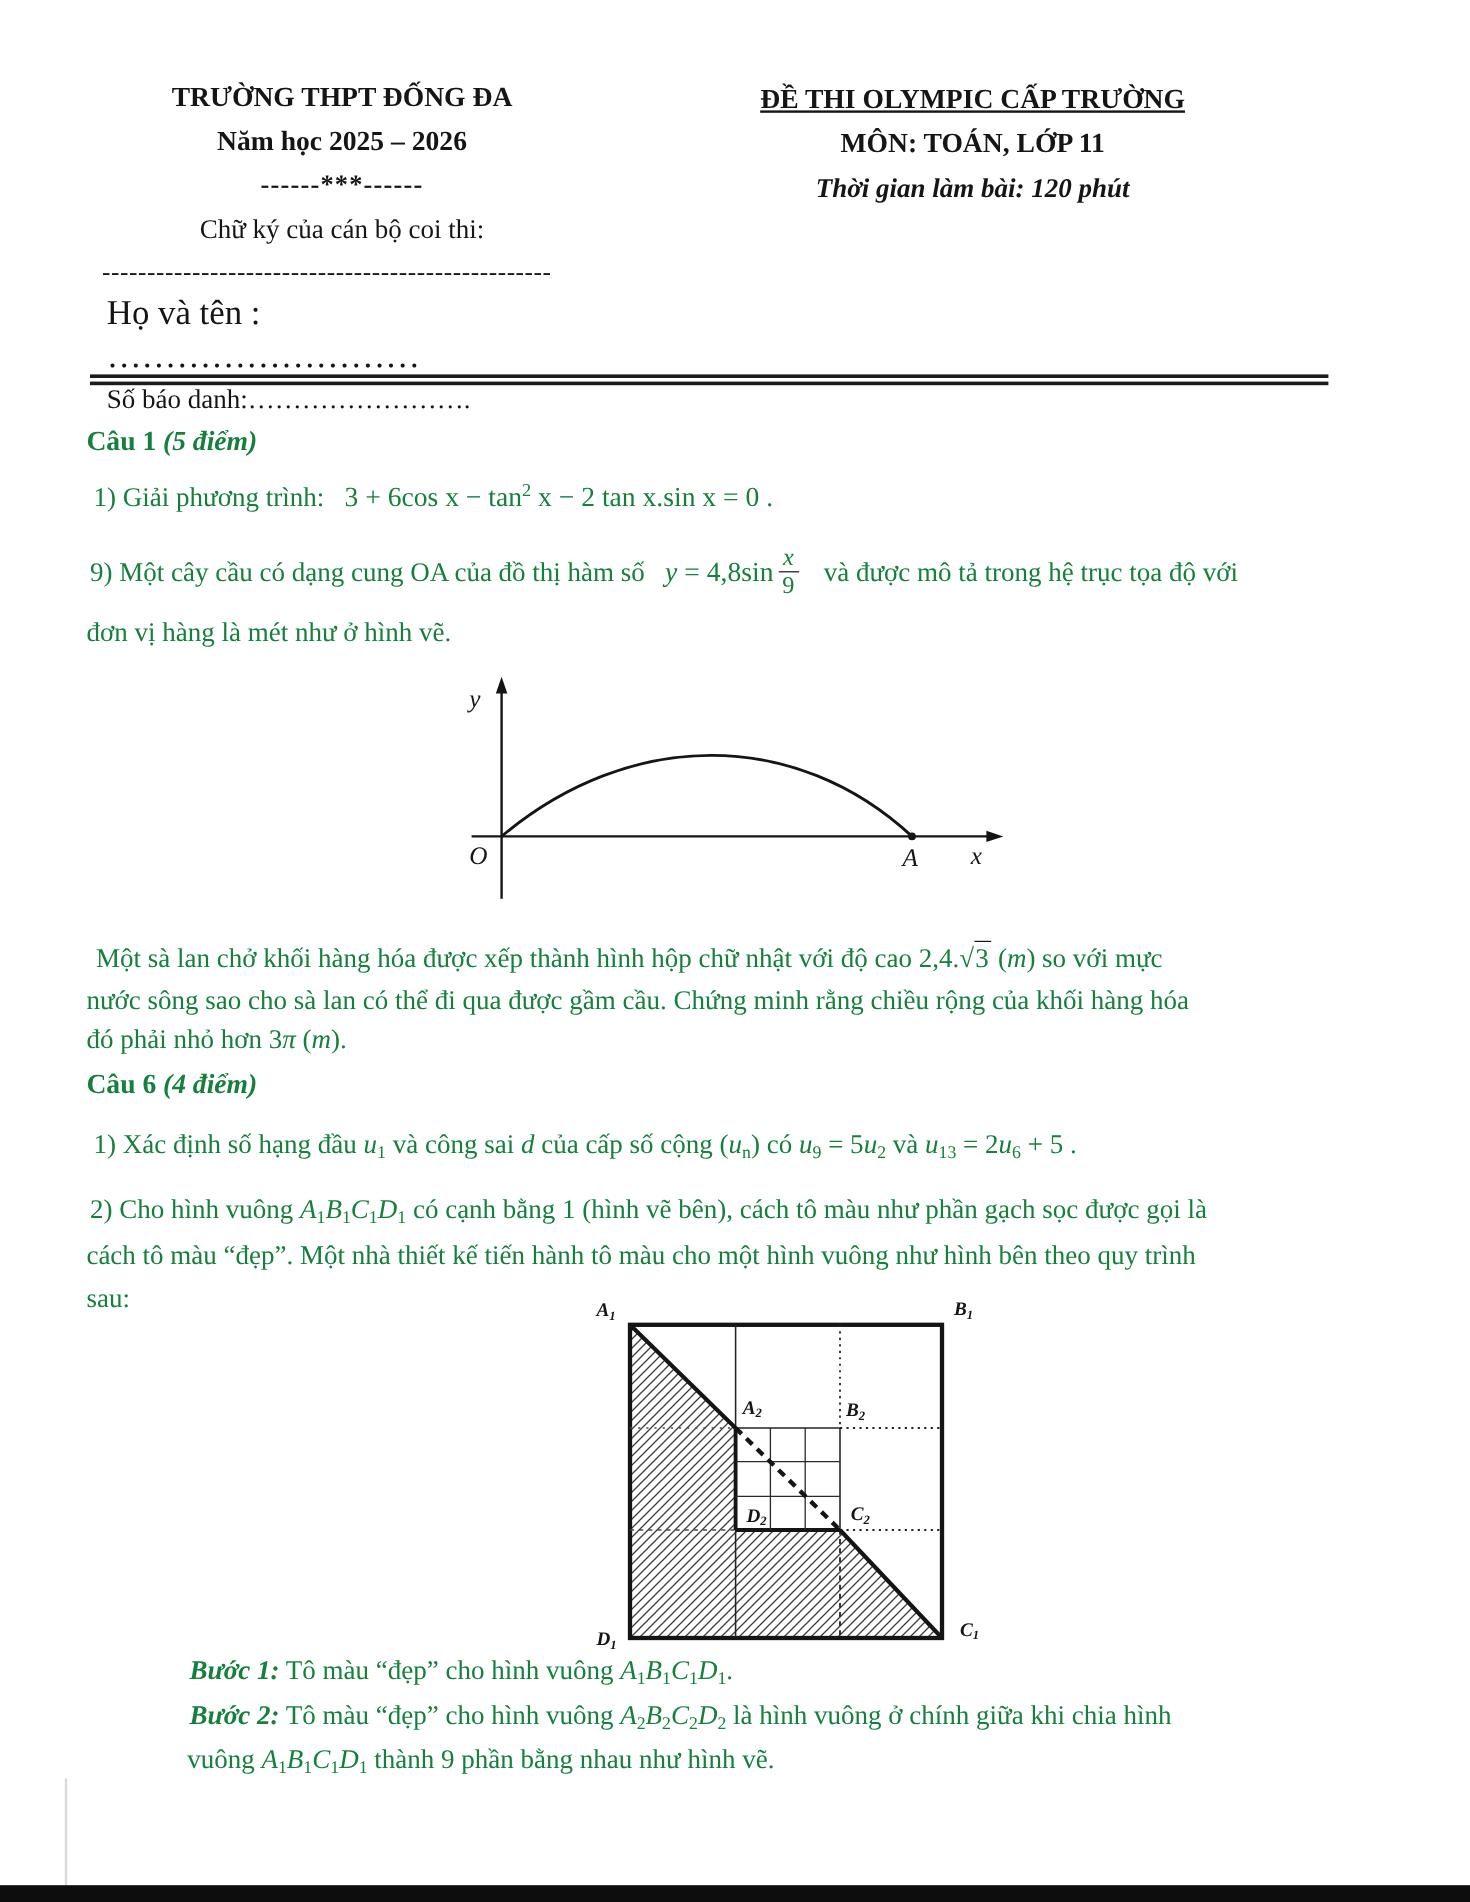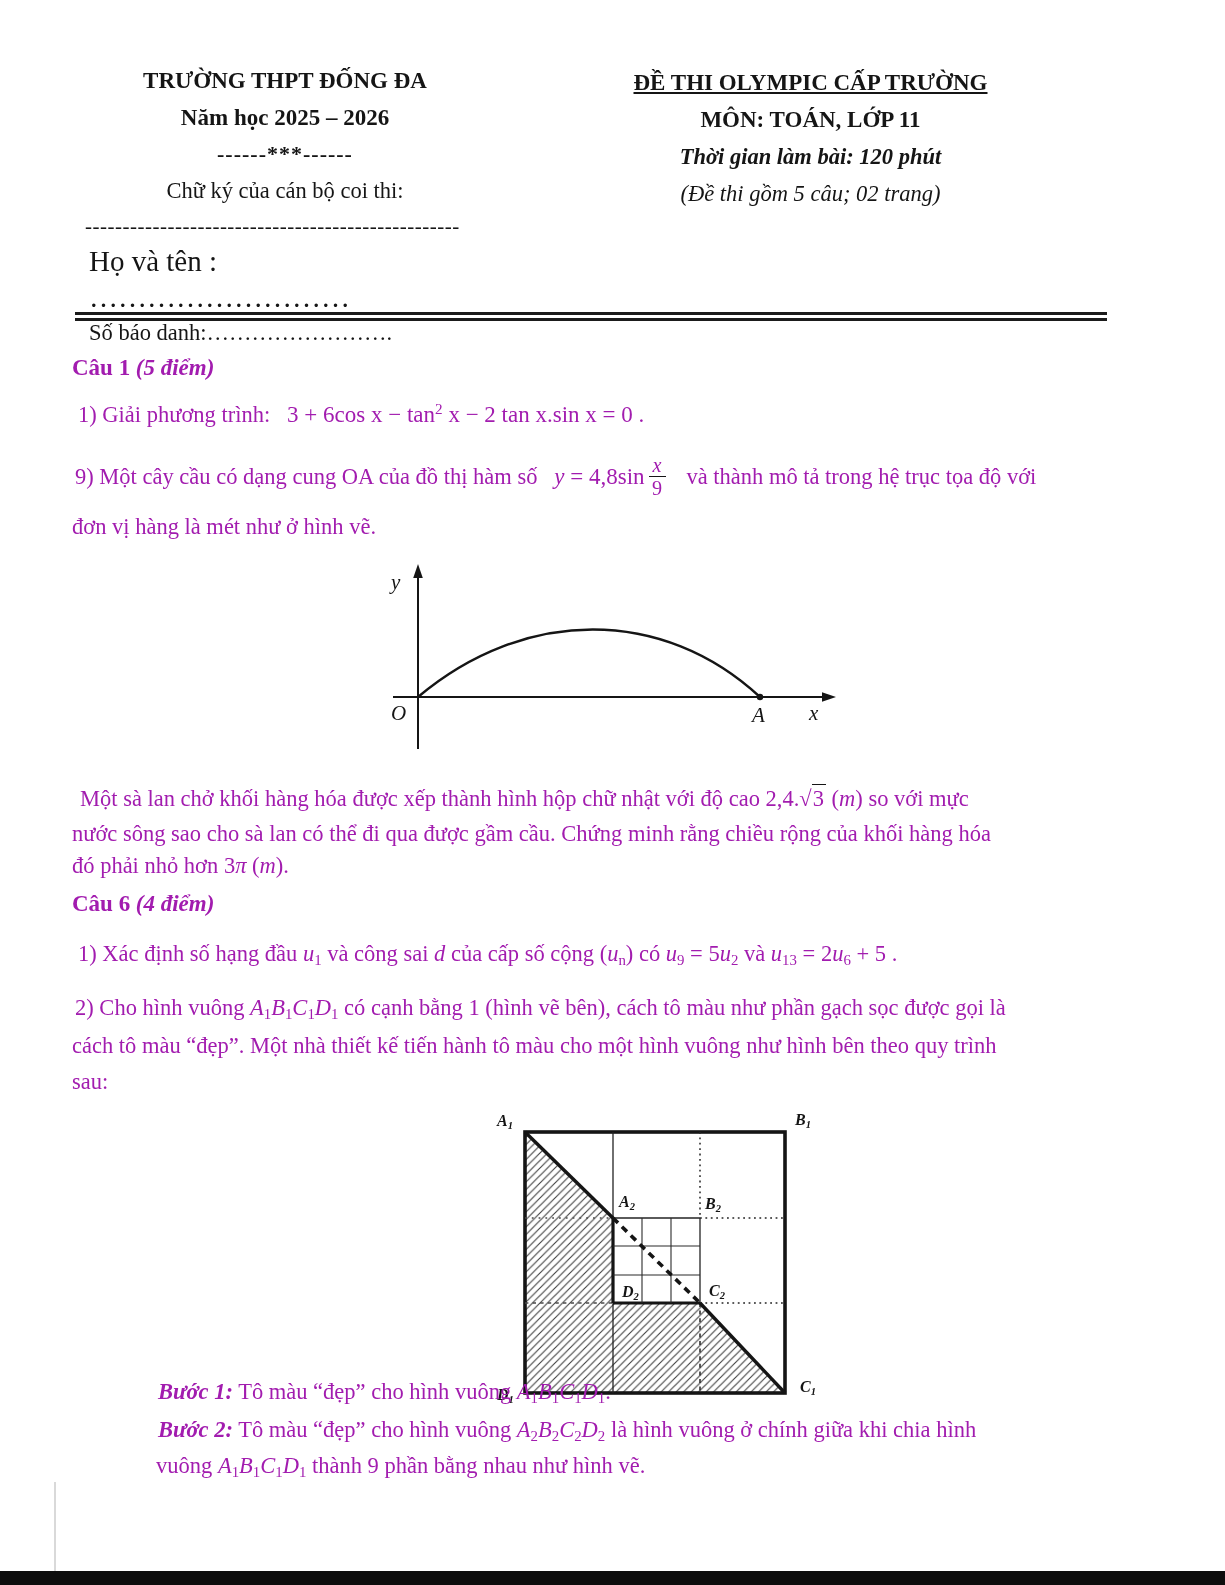--- a/index.html
+++ b/index.html
@@ -2,21 +2,21 @@
 <html><head>
 <meta charset="utf-8">
 <style>
   html,body{margin:0;padding:0;}
   body{
     width:1225px;height:1585px;position:relative;background:#ffffff;
     font-family:"Liberation Serif","DejaVu Serif",serif;color:#151515;
     overflow:hidden;
   }
   .abs{position:absolute;}
-  .ln{position:absolute;white-space:nowrap;font-size:22.5px;line-height:40px;color:#a21caf;}
+  .ln{position:absolute;white-space:nowrap;font-size:22.5px;line-height:40px;color:#15803d;}
   .ctr{text-align:center;}
   .b{font-weight:bold;}
   .i{font-style:italic;}
   .bi{font-weight:bold;font-style:italic;}
   .hdr{font-size:23px;}
   sub{font-size:0.66em;vertical-align:-0.28em;line-height:0;}
   sup{font-size:0.66em;vertical-align:0.55em;line-height:0;}
   .math{font-size:23px;}
   
   .fr{display:inline-block;vertical-align:middle;text-align:center;line-height:1.1;
@@ -45,21 +45,20 @@
   <div class="ctr" style="font-size:22.5px;line-height:37px;">Chữ ký của cán bộ coi thi:</div>
   <div style="font-size:21px;line-height:34px;letter-spacing:0.5px;white-space:nowrap;overflow:hidden;">--------------------------------------------------</div>
   <div style="font-size:29px;line-height:36px;padding-left:4px;">Họ và tên : ………………………</div>
   <div style="font-size:22.5px;line-height:36px;padding-left:4px;">Số báo danh:…………………….</div>
 </div>
 
 <div class="abs" style="left:598px;top:64px;width:425px;">
   <div class="ctr b hdr" style="line-height:37px;text-decoration:underline;">ĐỀ THI OLYMPIC CẤP TRƯỜNG</div>
   <div class="ctr b hdr" style="line-height:37px;">MÔN: TOÁN, LỚP 11</div>
   <div class="ctr bi" style="font-size:22.5px;line-height:37px;">Thời gian làm bài: 120 phút</div>
-  <div class="ctr i" style="font-size:22.5px;line-height:37px;">(Đề thi gồm 5 câu; 02 trang)</div>
 </div>
 
 <div class="rule2" style="left:75px;top:312px;width:1032px;"></div>
 
 <div class="ln" style="left:72px;top:348px;">
   <span class="b" style="font-size:23px;">Câu 1</span>
   <span> </span>
   <span class="bi" style="font-size:23px;">(5 điểm)</span>
 </div>
 
@@ -67,21 +66,21 @@
   <span>1) Giải phương trình:</span>
   <span>&nbsp; </span>
   <span class="math">3 + 6cos x − tan<sup>2</sup> x − 2 tan x.sin x = 0 .</span>
 </div>
 
 <div class="ln" style="left:75px;top:447px;line-height:60px;height:62px;">
   <span>9) Một cây cầu có dạng cung OA của đồ thị hàm số</span>
   <span>&nbsp; </span>
   <span class="math"><span><span class="i">y</span> = 4,8sin</span><span class="fr"><span class="n">x</span><span class="d">9</span></span></span>
   <span>&nbsp;</span>
-  <span>và thành mô tả trong hệ trục tọa độ với</span>
+  <span>và được mô tả trong hệ trục tọa độ với</span>
 </div>
 
 <div class="ln" style="left:72px;top:507px;">đơn vị hàng là mét như ở hình vẽ.</div>
 
 <div class="abs" style="left:375px;top:556px;width:480px;height:212px;">
   <svg width="480" height="212" viewBox="0 0 480 212">
     <line x1="43" y1="17" x2="43" y2="193" stroke="#151515" stroke-width="2"></line>
     <polygon points="43,8 38.2,22 47.8,22" fill="#151515"></polygon>
     <line x1="18" y1="141" x2="452" y2="141" stroke="#151515" stroke-width="2"></line>
     <polygon points="461,141 447,136.3 447,145.7" fill="#151515"></polygon>
@@ -103,21 +102,21 @@
   <span> </span>
   <span class="bi" style="font-size:23px;margin-top:28px;">(4 điểm)</span>
 </div>
 
 <div class="ln" style="left:78px;top:934px;">1) Xác định số hạng đầu  <span class="i">u</span><sub>1</sub>  và công sai  <span class="i">d</span>  của cấp số cộng  (<span class="i">u</span><sub>n</sub>)  có  <span class="i">u</span><sub>9</sub> = 5<span class="i">u</span><sub>2</sub>  và  <span class="i">u</span><sub>13</sub> = 2<span class="i">u</span><sub>6</sub> + 5 .</div>
 
 <div class="ln" style="left:75px;top:988px;">2) Cho hình vuông  <span class="i">A</span><sub>1</sub><span class="i">B</span><sub>1</sub><span class="i">C</span><sub>1</sub><span class="i">D</span><sub>1</sub>  có cạnh bằng 1 (hình vẽ bên), cách tô màu như phần gạch sọc được gọi là</div>
 <div class="ln" style="left:72px;top:1026px;">cách tô màu “đẹp”. Một nhà thiết kế tiến hành tô màu cho một hình vuông như hình bên theo quy trình</div>
 <div class="ln" style="left:72px;top:1062px;">sau:</div>
 
-<div class="abs" style="left:495px;top:1080px;width:335px;height:310px;margin-top:28px;">
+<div class="abs" style="left:495px;top:1080px;width:335px;height:310px;">
   <svg width="335" height="310" viewBox="0 0 335 310">
     <defs>
       <pattern id="hatch" patternUnits="userSpaceOnUse" width="7.5" height="7.5">
         <path d="M-2,2 L2,-2 M0,7.5 L7.5,0 M5.5,9.5 L9.5,5.5" stroke="#3e3e3e" stroke-width="1.1" fill="none"></path>
       </pattern>
     </defs>
 
     <polygon points="30,24 118,110 118,195 205,195 290,285 30,285" fill="url(#hatch)" stroke="none"></polygon>
 
     <rect x="30" y="24" width="260" height="261" fill="none" stroke="#151515" stroke-width="3.6"></rect>

